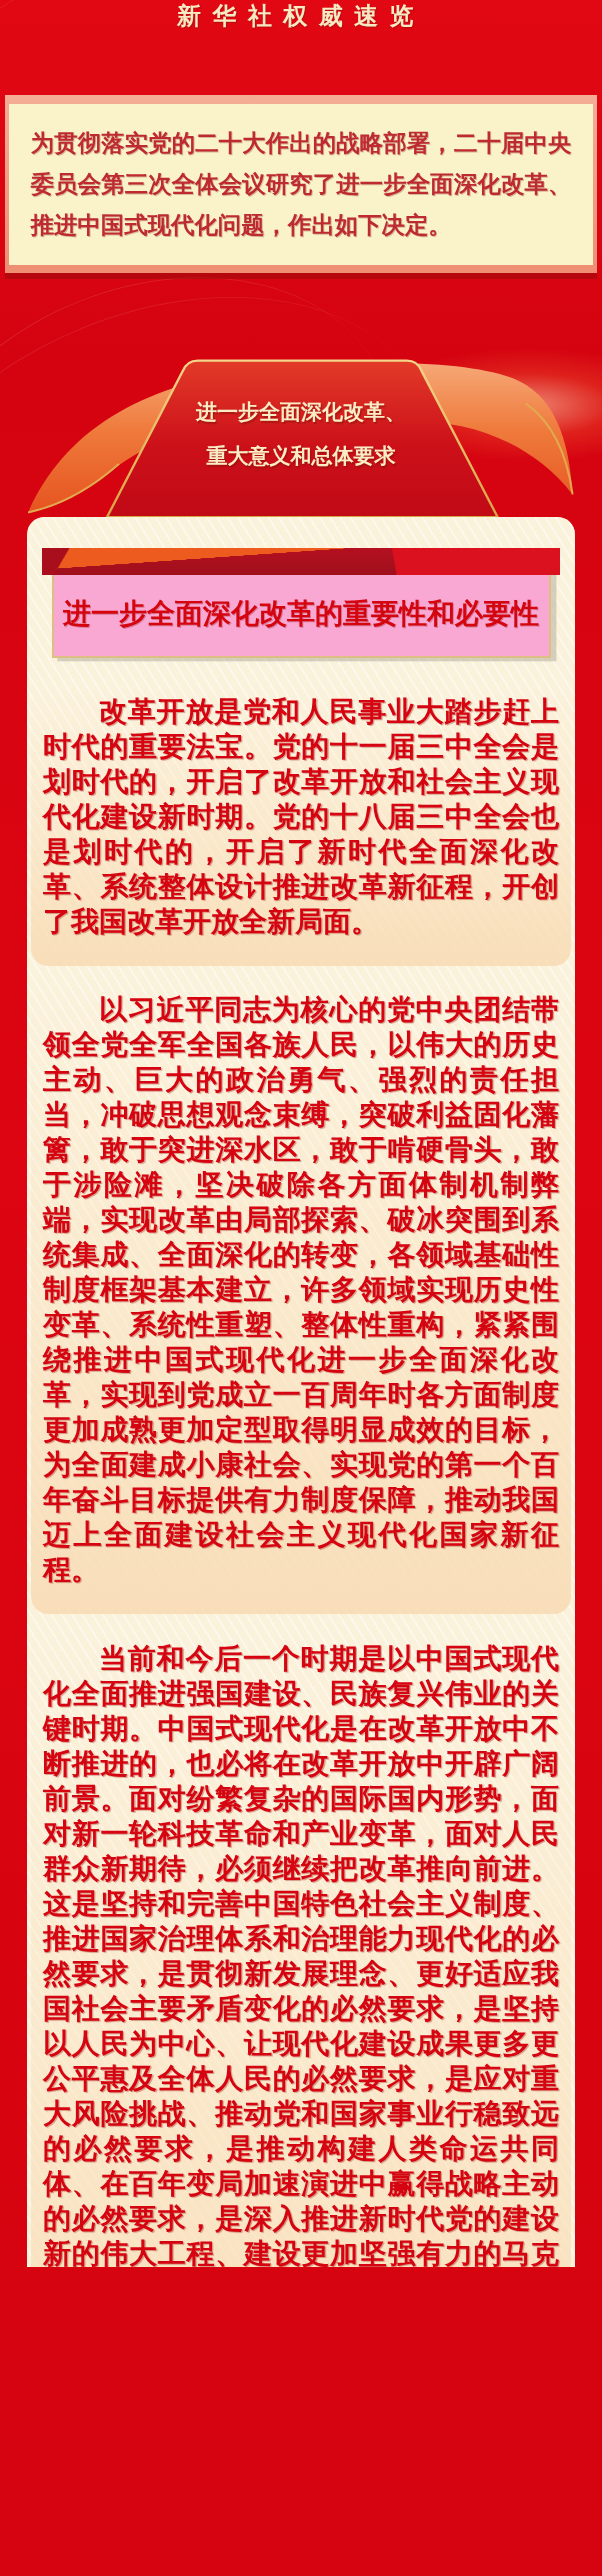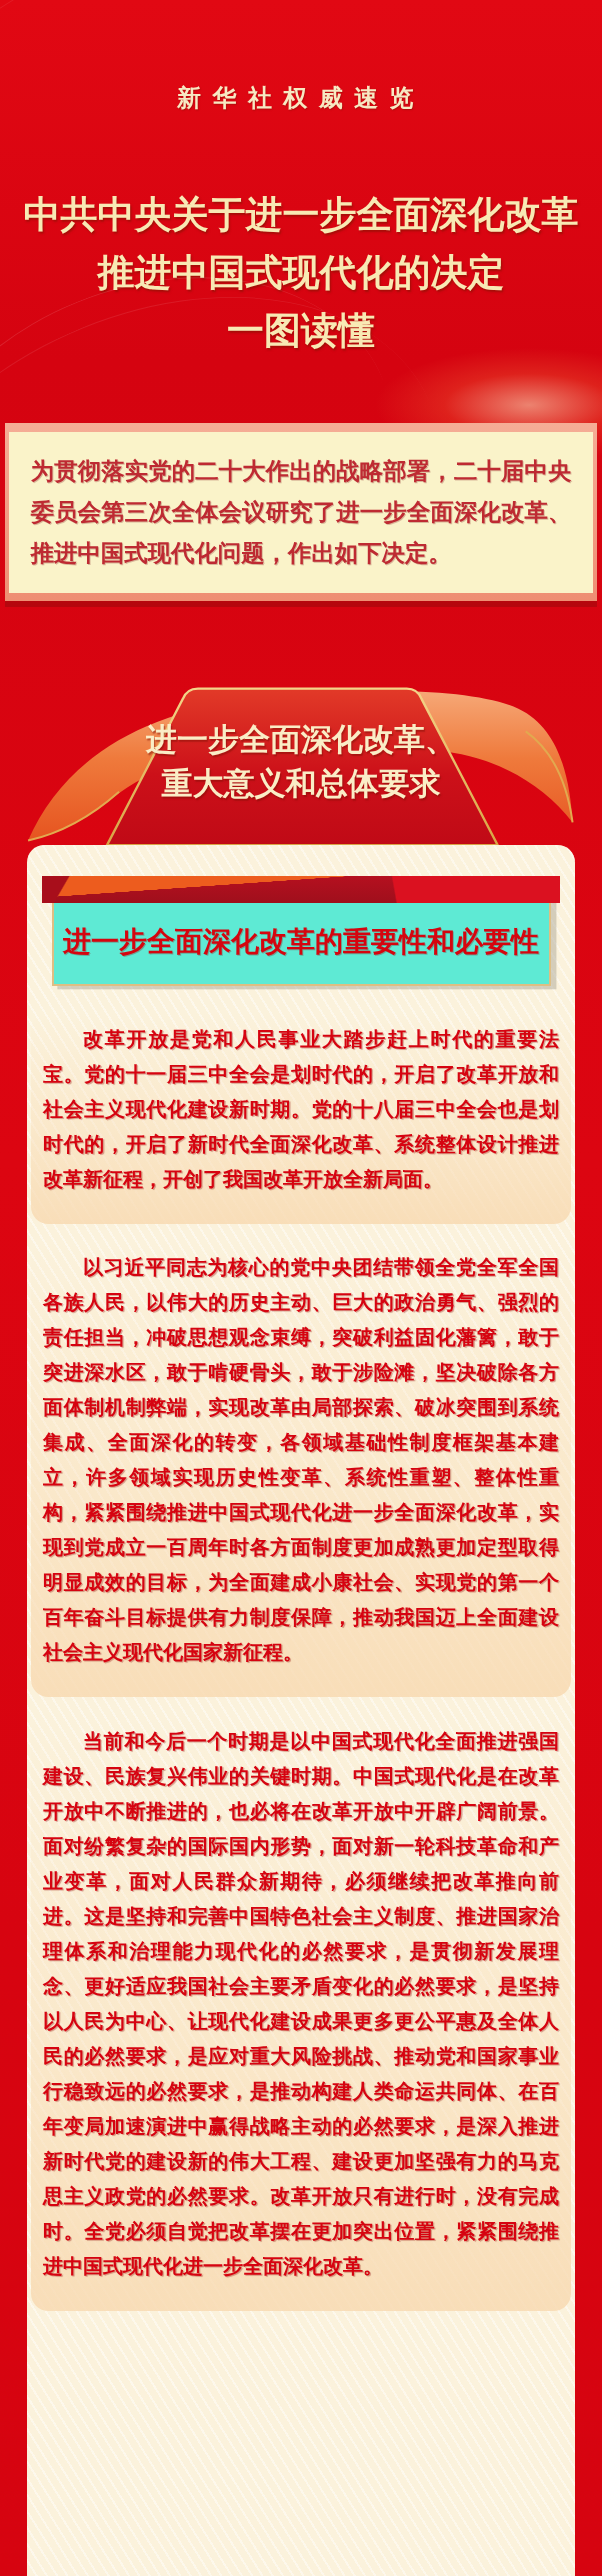--- a/index.html
+++ b/index.html
@@ -7,80 +7,75 @@
   .page{position:relative;width:602px;height:2576px;overflow:hidden;
         background:linear-gradient(180deg,#e10813 0%,#d50310 14%,#dc0511 45%,#d70410 75%,#d60410 100%);}
   
   .swoosh{position:absolute;border-radius:50%;border-top:1.3px solid rgba(255,255,255,.22);pointer-events:none;}
   .sw1{left:-107px;top:288px;width:509px;height:375px;transform:rotate(-22deg);opacity:.55;}
   .sw2{left:-147px;top:315px;width:602px;height:415px;transform:rotate(-24deg);opacity:.4;}
   .sw3{left:-80px;top:-40px;width:402px;height:201px;transform:rotate(-18deg);opacity:.35;}
   .flare{position:absolute;left:375px;top:348px;width:308px;height:114px;border-radius:50%;pointer-events:none;
          background:radial-gradient(closest-side,rgba(255,235,190,.55),rgba(255,140,70,.22) 55%,rgba(255,120,60,0) 100%);}
   
-  .agency{margin:0;padding-top:82px;text-align:center;font-size:24px;font-weight:700;
+  .agency{margin:0;text-align:center;font-size:24px;font-weight:700;
           letter-spacing:11.4px;color:#f7e9c3;text-shadow:0.7px 1.3px 1.3px rgba(120,20,0,.45);}
   
   .main-title{margin-top:72px;text-align:center;color:#f8e9b4;font-weight:700;font-size:37px;line-height:58px;
               text-shadow:1.3px 2px 2px rgba(125,22,2,.55);}
   
   .intro{position:relative;margin:63px 5.4px 0;padding:8.7px 3.3px;
          background:linear-gradient(180deg,#f5ad96,#ee8e73);
          box-shadow:0 6px 0 rgba(148,10,12,.5);}
   .intro-inner{background:#faf3c9;padding:19px 22px;}
   .intro-text{margin:0;font-size:23.4px;line-height:41px;font-weight:700;color:#be2a32;
               text-align:justify;text-shadow:1px 1px 0 rgba(130,30,30,.28);}
   
   .banner{position:relative;margin-top:42px;width:602px;height:221px;z-index:1;}
   .banner svg{position:absolute;left:0;top:0;}
   .banner-text{position:absolute;left:50%;top:75px;transform:translateX(-50%);width:415px;
-               text-align:center;font-size:31px;line-height:44px;font-weight:700;color:#faedc6;
+               text-align:center;font-size:21px;line-height:44px;font-weight:700;color:#faedc6;
                text-shadow:1.3px 2px 1.3px rgba(130,15,5,.5);}
   
   .card{position:relative;margin:-19px 27px 0;height:1750px;z-index:2;
         background:#fbf2dc;border-radius:17.4px 17.4px 0 0;overflow:hidden;}
   .card::before{content:"";position:absolute;inset:0;
         background:repeating-linear-gradient(58deg,rgba(255,255,255,.45) 0 2px,rgba(255,255,255,0) 2px 8.7px);}
   .card-inner{position:relative;}
   
   .header-band{height:27px;margin:31px 14.7px 0;position:relative;z-index:3;
         background-image:
           linear-gradient(120deg,#a80e1b 0 5%,rgba(0,0,0,0) 5.3%),
           linear-gradient(176deg,#ed5c1e 0 34%,rgba(0,0,0,0) 34.3%),
           linear-gradient(260deg,#db1120 0 32%,rgba(0,0,0,0) 32.3%),
           linear-gradient(180deg,#b5101f,#9f0f1c);}
-  .title-box{position:relative;z-index:2;margin:-5.4px auto 0;width:495px;background:#5eead4;
+  .title-box{position:relative;z-index:2;margin:-5.4px auto 0;width:495px;background:#f9a8d4;
         border:2px solid #dfbe83;box-shadow:5.4px 3.3px 0 rgba(165,160,145,.45);}
   .section-title{margin:0;padding:23px 5.4px;text-align:center;font-size:28px;font-weight:700;
         color:#d5050f;text-shadow:1px 1px 0 rgba(140,10,10,.3);}
   
   .p-box{margin:0 4px;border-radius:17.4px;padding:9.4px 12px 27px;
         background:linear-gradient(180deg,rgba(250,227,196,0) 0%,rgba(249,220,180,.4) 50%,rgba(248,218,178,.85) 100%);}
   .p-box.first{margin-top:27px;}
   .p-box + .p-box{margin-top:16.7px;}
-  .p-box p{margin:0;font-size:20px;line-height:35px;font-weight:700;color:#d60310;
+  .p-box p{margin:0;font-size:28px;line-height:35px;font-weight:700;color:#d60310;
         text-align:justify;text-indent:2em;text-shadow:1.3px 1.3px 0.7px rgba(145,15,10,.35);}
 </style>
 </head>
 <body>
 
 <div class="page">
 
   <div class="swoosh sw3"></div>
   <div class="swoosh sw1"></div>
   <div class="swoosh sw2"></div>
   <div class="flare"></div>
 
   <div class="agency">新华社权威速览</div>
 
-  <div class="main-title">
-    <div>中共中央关于进一步全面深化改革</div>
-    <div>推进中国式现代化的决定</div>
-    <div>一图读懂</div>
-  </div>
 
   <div class="intro">
     <div class="intro-inner">
       <p class="intro-text">为贯彻落实党的二十大作出的战略部署，二十届中央委员会第三次全体会议研究了进一步全面深化改革、推进中国式现代化问题，作出如下决定。</p>
     </div>
   </div>
 
   <div class="banner">
     <svg width="602" height="221" viewBox="0 0 900 330">
       <defs>

